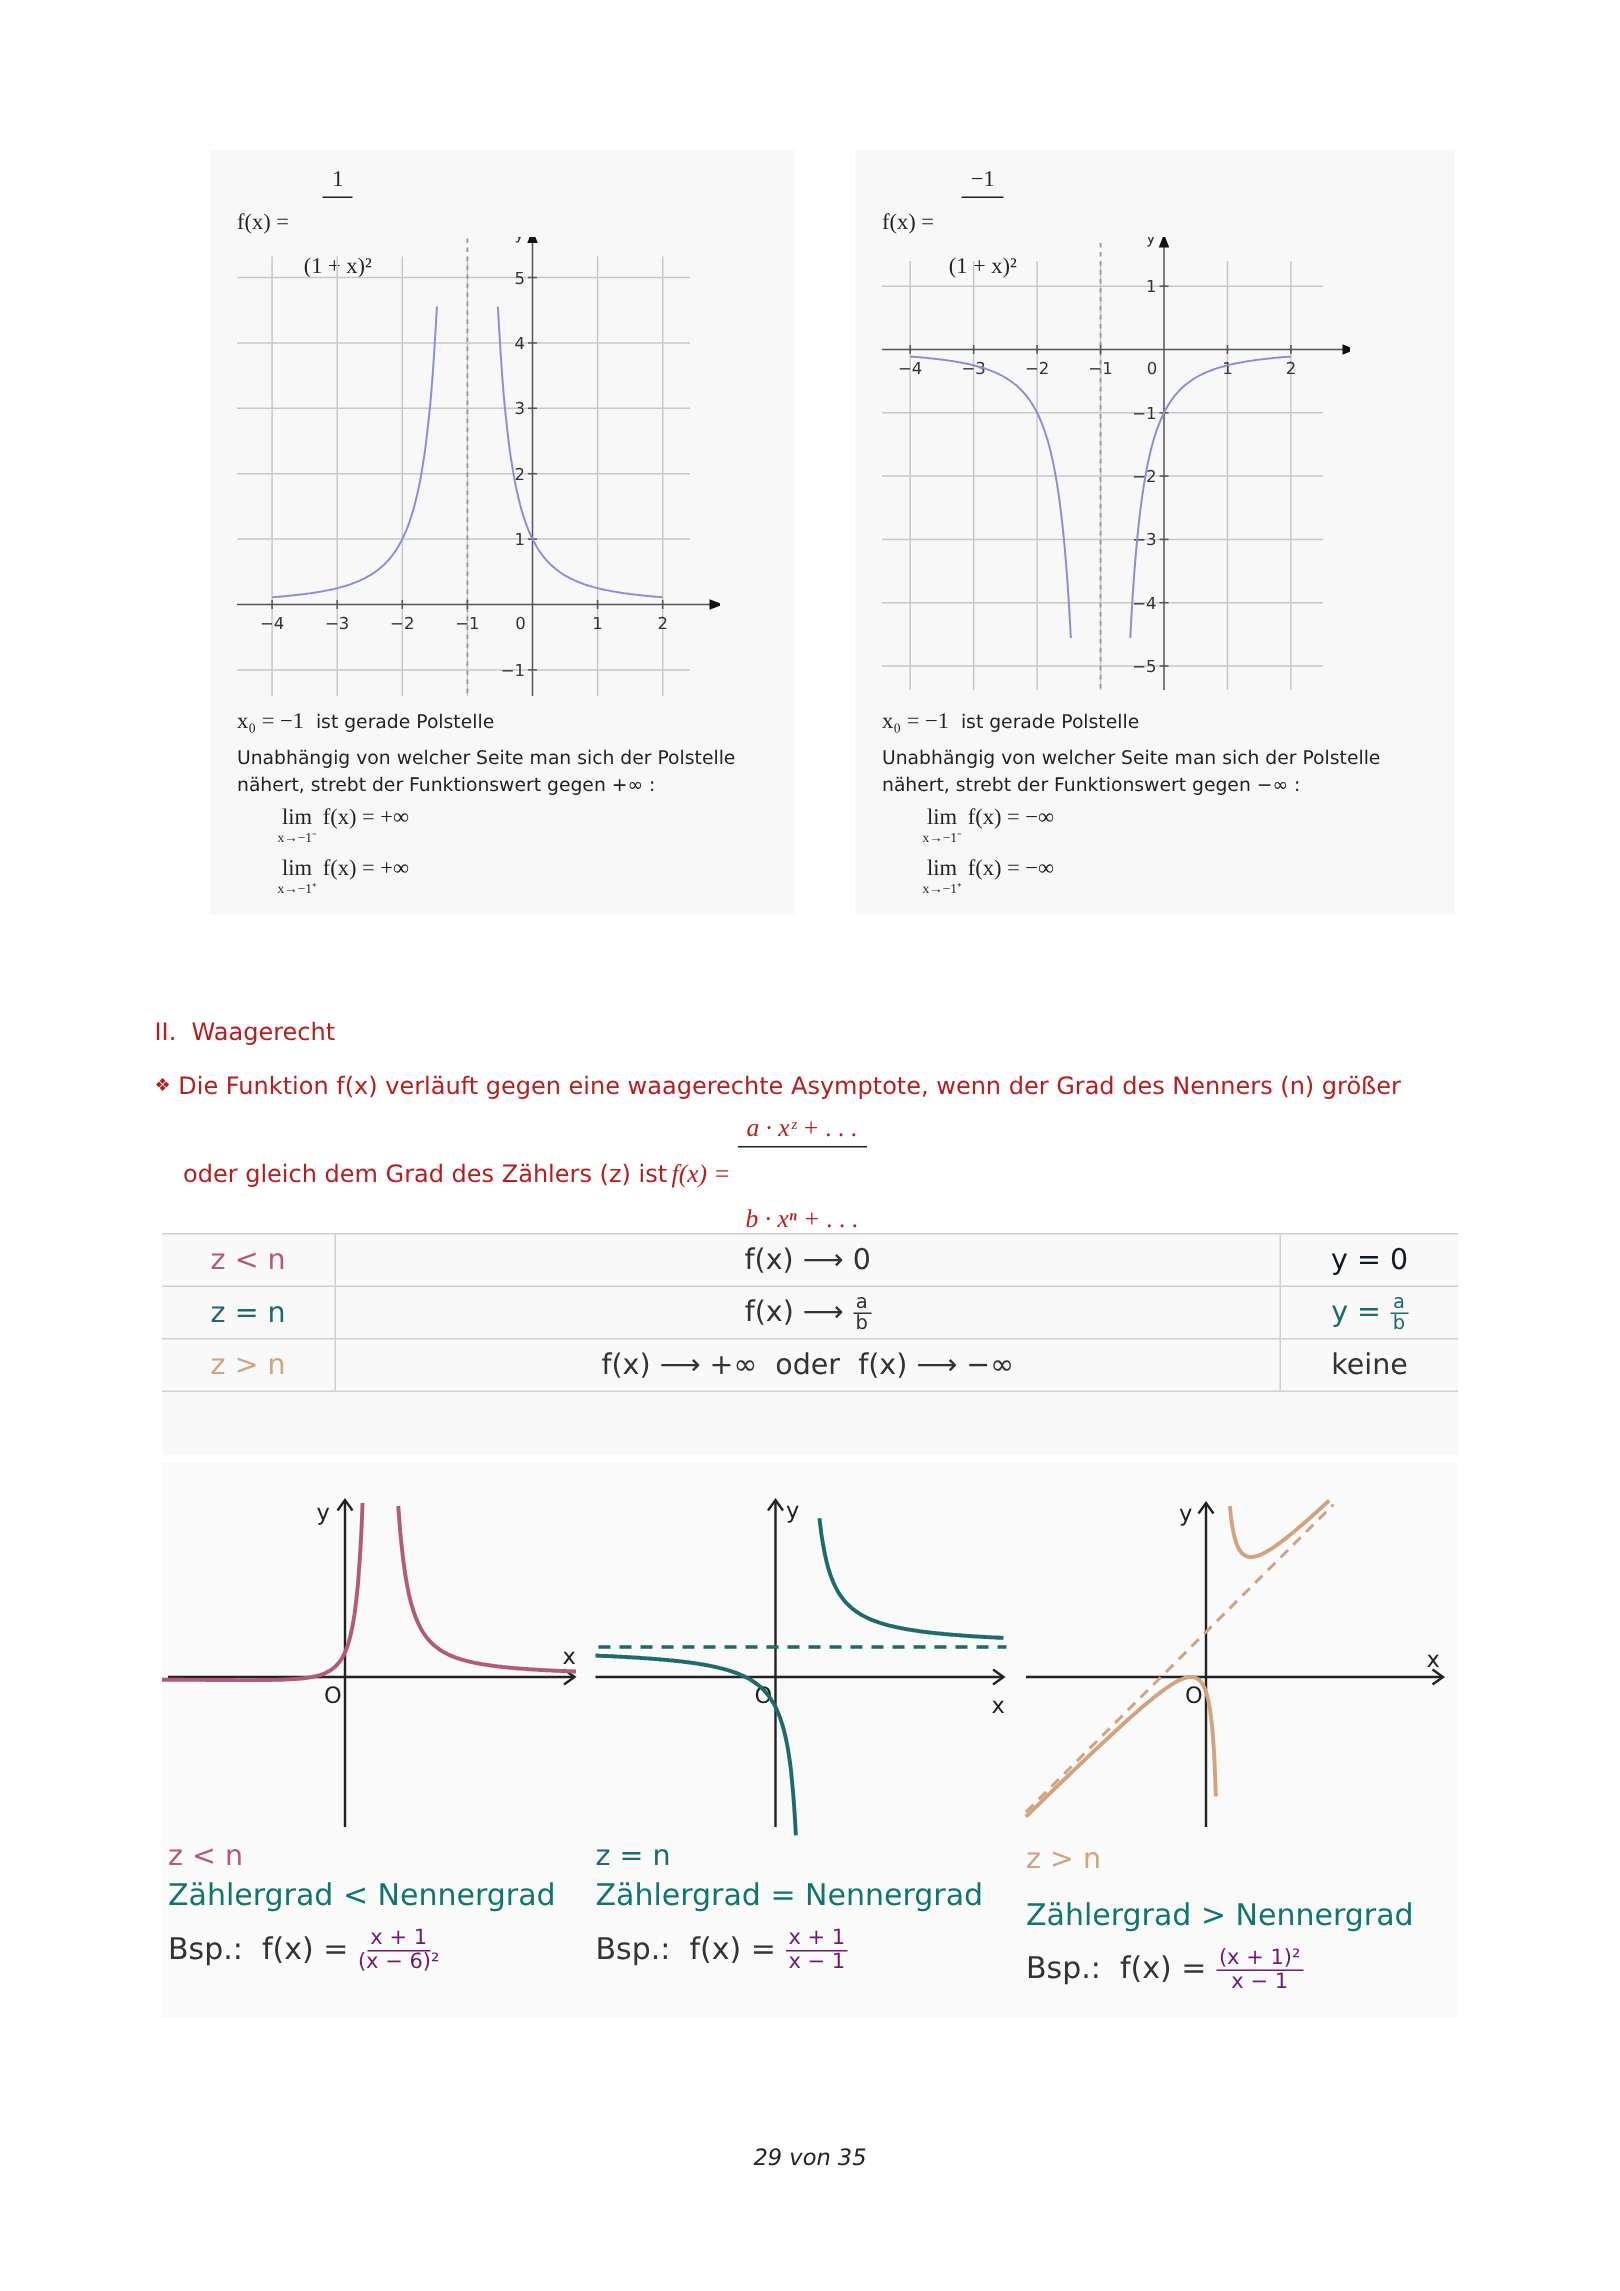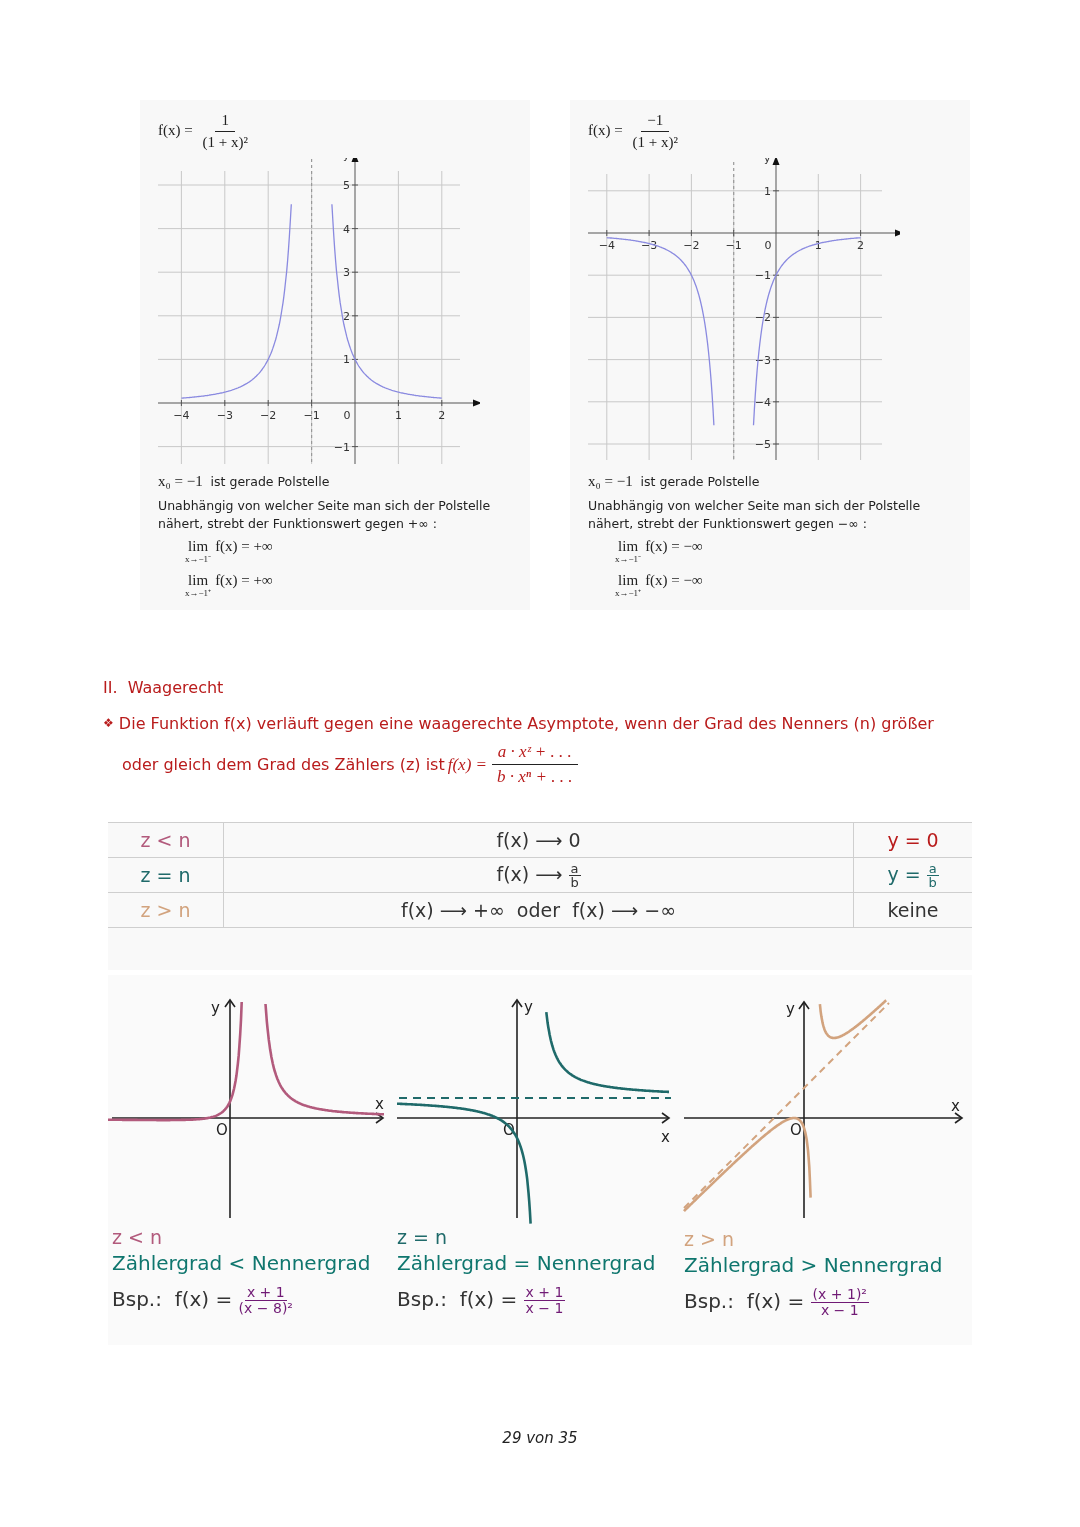--- a/index.html
+++ b/index.html
@@ -3,21 +3,21 @@
 <meta charset="utf-8">
 <style>
   html, body { margin: 0; padding: 0; background: #ffffff; }
   body { width: 1080px; height: 1527px; position: relative; overflow: hidden; font-family: "Liberation Sans", sans-serif; color: #1a1a1a; }
   .abs { position: absolute; }
   .panel { position: absolute; background: #f8f8f8; }
   .serif { font-family: "Liberation Serif", "DejaVu Serif", serif; }
   .math { font-family: "Liberation Serif", serif; font-size: 15px; color: #222; }
   .frac { display: inline-flex; flex-direction: column; align-items: center; vertical-align: middle; }
   .frac .num { padding: 0 6px 2px; border-bottom: 1px solid #222; }
-  .frac .den { padding: 2px 6px 0; }
+  .frac .den { padding: 2px 6px 0; margin-top: 36px; }
   .note { font-family: "DejaVu Sans", sans-serif; font-size: 12.5px; color: #222; line-height: 18px; }
   .lim { display: inline-flex; flex-direction: column; align-items: center; vertical-align: top; font-family: "Liberation Serif", serif; }
   .lim .l1 { font-size: 15px; line-height: 15px; }
   .lim .l2 { font-size: 9px; line-height: 11px; }
   .limrow { font-family: "Liberation Serif", serif; font-size: 15px; height: 34px; }
   .limrow .eq { vertical-align: top; line-height: 15px; margin-left: 4px; }
   .body-text { font-family: "DejaVu Sans", sans-serif; font-size: 16px; color: #b91c1c; }
   table.grad { border-collapse: collapse; font-family: "DejaVu Sans", sans-serif; font-size: 19px; color: #333; }
   table.grad td { border-top: 1.5px solid #cfcfcf; border-bottom: 1.5px solid #cfcfcf; text-align: center; height: 34px; padding: 0; }
   table.grad td + td { border-left: 1.5px solid #cfcfcf; }
@@ -193,21 +193,21 @@
     <span class="den">b · xⁿ + . . .</span>
   </span>
 </div>
 
 <div class="abs" style="left:108px; top:822px; width:864px; height:148px; background:#f9f9f9;">
 <table class="grad" style="width:864px;">
   <tbody>
   <tr>
     <td style="color:#b25a7c;">z &lt; n</td>
     <td>f(x) ⟶ 0</td>
-    <td style="color:#b91c1c;">y = 0</td>
+    <td style="color:#0f172a;">y = 0</td>
   </tr>
   <tr>
     <td style="color:#1f6a6a;">z = n</td>
     <td><span>f(x) ⟶</span> <span class="sfrac">
               <span class="n">a</span>
               <span>b</span>
             </span></td>
     <td style="color:#1f6a6a;"><span>y =</span> <span class="sfrac">
               <span class="n">a</span>
               <span>b</span>
@@ -257,33 +257,33 @@
     <line x1="4" y1="218" x2="209" y2="13" stroke="#d2a37e" stroke-width="2" stroke-dasharray="7,5"></line>
     <path d="M4.0,221.1L4.6,220.4L5.3,219.8L5.9,219.2L6.6,218.5L7.2,217.9L7.9,217.3L8.5,216.6L9.2,216.0L9.8,215.4L10.5,214.7L11.1,214.1L11.8,213.5L12.4,212.9L13.1,212.2L13.7,211.6L14.4,211.0L15.0,210.3L15.7,209.7L16.3,209.1L17.0,208.4L17.6,207.8L18.3,207.2L18.9,206.5L19.6,205.9L20.2,205.3L20.9,204.7L21.5,204.0L22.2,203.4L22.8,202.8L23.5,202.1L24.1,201.5L24.8,200.9L25.4,200.3L26.1,199.6L26.7,199.0L27.4,198.4L28.0,197.8L28.7,197.1L29.3,196.5L30.0,195.9L30.6,195.3L31.3,194.6L31.9,194.0L32.6,193.4L33.2,192.8L33.9,192.1L34.5,191.5L35.2,190.9L35.8,190.3L36.5,189.7L37.1,189.0L37.7,188.4L38.4,187.8L39.0,187.2L39.7,186.5L40.3,185.9L41.0,185.3L41.6,184.7L42.3,184.1L42.9,183.5L43.6,182.8L44.2,182.2L44.9,181.6L45.5,181.0L46.2,180.4L46.8,179.8L47.5,179.1L48.1,178.5L48.8,177.9L49.4,177.3L50.1,176.7L50.7,176.1L51.4,175.5L52.0,174.9L52.7,174.2L53.3,173.6L54.0,173.0L54.6,172.4L55.3,171.8L55.9,171.2L56.6,170.6L57.2,170.0L57.9,169.4L58.5,168.8L59.2,168.2L59.8,167.6L60.5,167.0L61.1,166.4L61.8,165.8L62.4,165.2L63.1,164.6L63.7,164.0L64.4,163.4L65.0,162.8L65.7,162.2L66.3,161.6L67.0,161.0L67.6,160.4L68.3,159.8L68.9,159.2L69.5,158.7L70.2,158.1L70.8,157.5L71.5,156.9L72.1,156.3L72.8,155.7L73.4,155.2L74.1,154.6L74.7,154.0L75.4,153.4L76.0,152.9L76.7,152.3L77.3,151.7L78.0,151.2L78.6,150.6L79.3,150.0L79.9,149.5L80.6,148.9L81.2,148.3L81.9,147.8L82.5,147.2L83.2,146.7L83.8,146.1L84.5,145.6L85.1,145.1L85.8,144.5L86.4,144.0L87.1,143.5L87.7,142.9L88.4,142.4L89.0,141.9L89.7,141.4L90.3,140.8L91.0,140.3L91.6,139.8L92.3,139.3L92.9,138.8L93.6,138.3L94.2,137.8L94.9,137.4L95.5,136.9L96.2,136.4L96.8,135.9L97.5,135.5L98.1,135.0L98.8,134.6L99.4,134.2L100.1,133.7L100.7,133.3L101.3,132.9L102.0,132.5L102.6,132.1L103.3,131.7L103.9,131.4L104.6,131.0L105.2,130.7L105.9,130.3L106.5,130.0L107.2,129.7L107.8,129.5L108.5,129.2L109.1,129.0L109.8,128.7L110.4,128.5L111.1,128.4L111.7,128.2L112.4,128.1L113.0,128.0L113.7,128.0L114.3,128.0L115.0,128.1L115.6,128.1L116.3,128.3L116.9,128.5L117.6,128.8L118.2,129.1L118.9,129.6L119.5,130.1L120.2,130.8L120.8,131.5L121.5,132.5L122.1,133.5L122.8,134.8L123.4,136.4L124.1,138.2L124.7,140.4L125.4,142.9L126.0,146.1L126.7,149.8L127.3,154.5L128.0,160.3L128.6,167.6L129.3,177.1L129.9,189.8L130.6,207.6" fill="none" stroke="#d2a37e" stroke-width="2.6"></path>
     <path d="M139.9,14.1L140.3,17.9L140.6,21.1L141.0,24.0L141.4,26.6L141.8,28.8L142.2,30.8L142.5,32.6L142.9,34.2L143.3,35.7L143.7,37.0L144.1,38.2L144.4,39.2L144.8,40.2L145.2,41.1L145.6,41.9L145.9,42.6L146.3,43.2L146.7,43.8L147.1,44.3L147.5,44.8L147.8,45.3L148.2,45.7L148.6,46.0L149.0,46.3L149.4,46.6L149.7,46.8L150.1,47.1L150.5,47.3L150.9,47.4L151.3,47.6L151.6,47.7L152.0,47.8L152.4,47.9L152.8,47.9L153.2,48.0L153.5,48.0L153.9,48.0L154.3,48.0L154.7,48.0L155.0,47.9L155.4,47.9L155.8,47.9L156.2,47.8L156.6,47.7L156.9,47.6L157.3,47.5L157.7,47.4L158.1,47.3L158.5,47.2L158.8,47.1L159.2,46.9L159.6,46.8L160.0,46.6L160.4,46.5L160.7,46.3L161.1,46.1L161.5,46.0L161.9,45.8L162.2,45.6L162.6,45.4L163.0,45.2L163.4,45.0L163.8,44.8L164.1,44.6L164.5,44.4L164.9,44.2L165.3,43.9L165.7,43.7L166.0,43.5L166.4,43.2L166.8,43.0L167.2,42.8L167.6,42.5L167.9,42.3L168.3,42.0L168.7,41.8L169.1,41.5L169.4,41.3L169.8,41.0L170.2,40.7L170.6,40.5L171.0,40.2L171.3,39.9L171.7,39.7L172.1,39.4L172.5,39.1L172.9,38.8L173.2,38.6L173.6,38.3L174.0,38.0L174.4,37.7L174.8,37.4L175.1,37.1L175.5,36.9L175.9,36.6L176.3,36.3L176.6,36.0L177.0,35.7L177.4,35.4L177.8,35.1L178.2,34.8L178.5,34.5L178.9,34.2L179.3,33.9L179.7,33.6L180.1,33.3L180.4,32.9L180.8,32.6L181.2,32.3L181.6,32.0L182.0,31.7L182.3,31.4L182.7,31.1L183.1,30.8L183.5,30.4L183.8,30.1L184.2,29.8L184.6,29.5L185.0,29.2L185.4,28.8L185.7,28.5L186.1,28.2L186.5,27.9L186.9,27.6L187.3,27.2L187.6,26.9L188.0,26.6L188.4,26.2L188.8,25.9L189.2,25.6L189.5,25.3L189.9,24.9L190.3,24.6L190.7,24.3L191.1,23.9L191.4,23.6L191.8,23.3L192.2,22.9L192.6,22.6L192.9,22.3L193.3,21.9L193.7,21.6L194.1,21.3L194.5,20.9L194.8,20.6L195.2,20.2L195.6,19.9L196.0,19.6L196.4,19.2L196.7,18.9L197.1,18.5L197.5,18.2L197.9,17.9L198.3,17.5L198.6,17.2L199.0,16.8L199.4,16.5L199.8,16.2L200.1,15.8L200.5,15.5L200.9,15.1L201.3,14.8L201.7,14.4L202.0,14.1L202.4,13.7L202.8,13.4L203.2,13.0L203.6,12.7L203.9,12.3L204.3,12.0L204.7,11.6L205.1,11.3L205.5,10.9L205.8,10.6L206.2,10.3" fill="none" stroke="#d2a37e" stroke-width="2.6"></path>
   </svg>
 
 <div class="abs" style="left:112px; top:1226px;">
   <div class="caption-small" style="color:#b25a7c;">z &lt; n</div>
   <div class="caption-big" style="margin-top:3px;">Zählergrad &lt; Nennergrad</div>
   <div class="bsp" style="margin-top:10px;"><span style="white-space:pre;">Bsp.:  f(x) =</span> <span class="sfrac">
         <span class="n">x + 1</span>
-        <span>(x − 8)²</span>
+        <span>(x − 6)²</span>
       </span></div>
 </div>
 <div class="abs" style="left:397px; top:1226px;">
   <div class="caption-small" style="color:#1f6a6a;">z = n</div>
   <div class="caption-big" style="margin-top:3px;">Zählergrad = Nennergrad</div>
   <div class="bsp" style="margin-top:10px;"><span style="white-space:pre;">Bsp.:  f(x) =</span> <span class="sfrac">
         <span class="n">x + 1</span>
         <span>x − 1</span>
       </span></div>
 </div>
 <div class="abs" style="left:684px; top:1228px;">
   <div class="caption-small" style="color:#d2a37e;">z &gt; n</div>
-  <div class="caption-big" style="margin-top:3px;">Zählergrad &gt; Nennergrad</div>
+  <div class="caption-big" style="margin-top:14px;">Zählergrad &gt; Nennergrad</div>
   <div class="bsp" style="margin-top:10px;"><span style="white-space:pre;">Bsp.:  f(x) =</span> <span class="sfrac">
         <span class="n">(x + 1)²</span>
         <span>x − 1</span>
       </span></div>
 </div>
 
 <div class="abs" style="left:0; width:1080px; top:1429px; text-align:center; font-family:'DejaVu Sans', sans-serif; font-style:italic; font-size:15px; color:#222;">29 von 35</div>
 
 </body></html>

